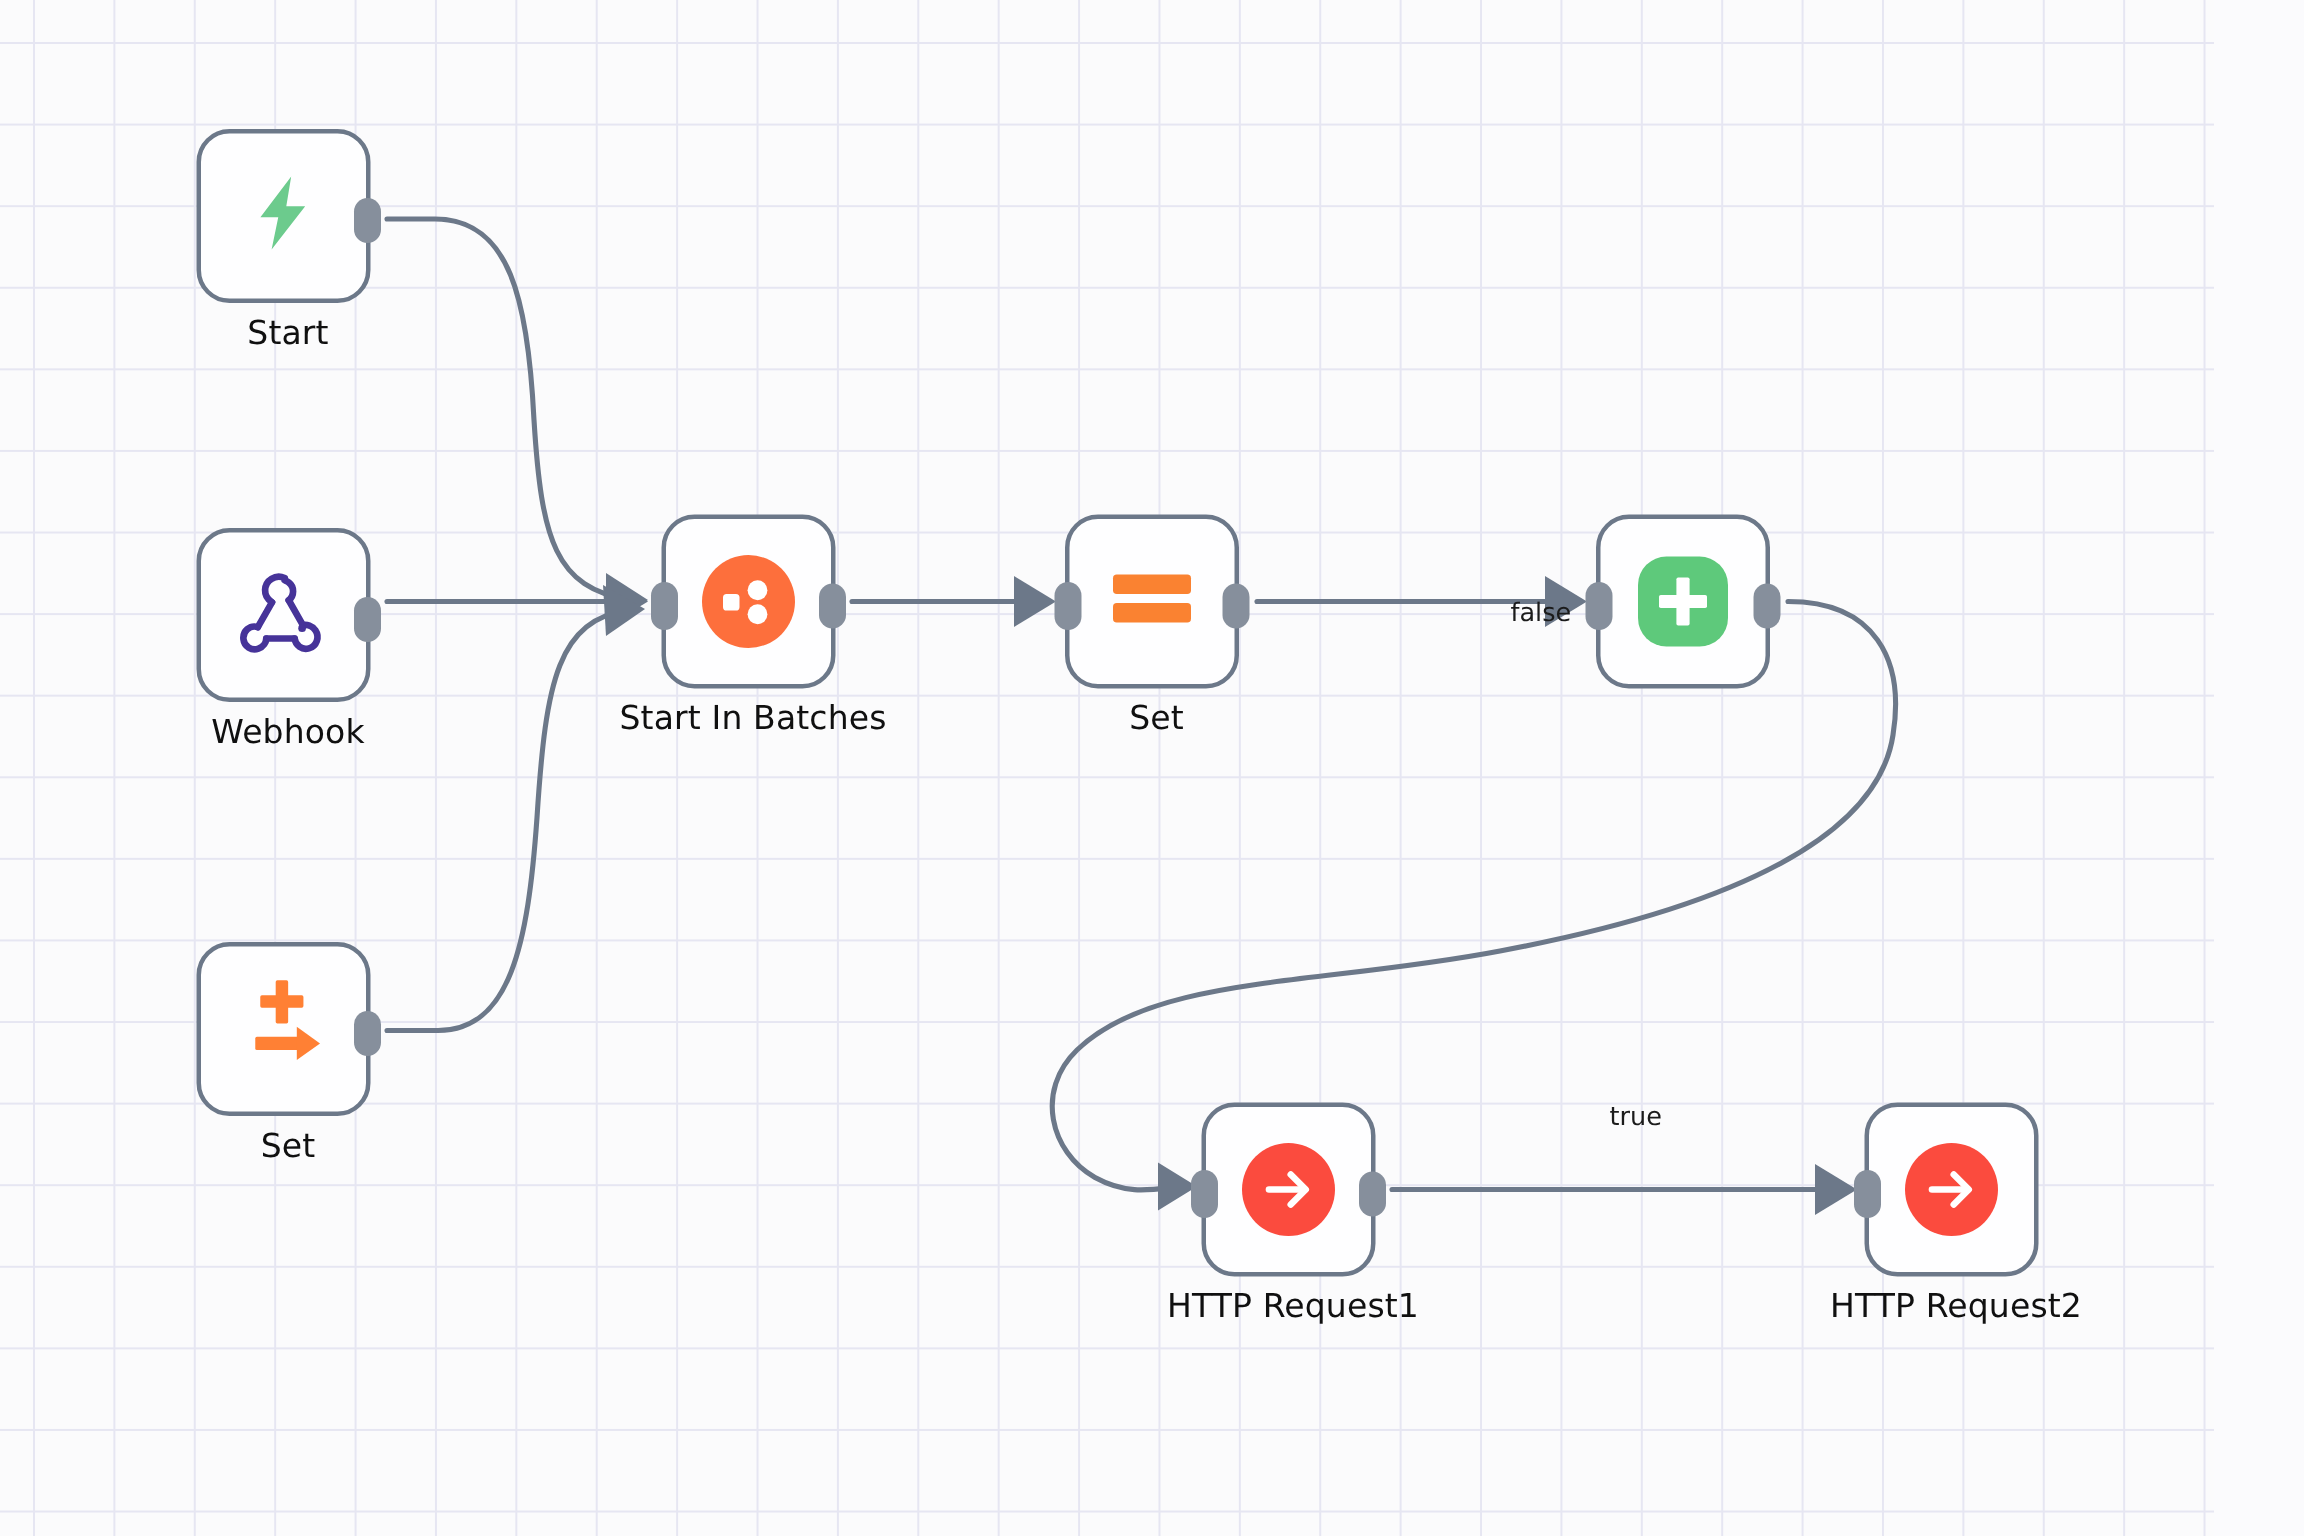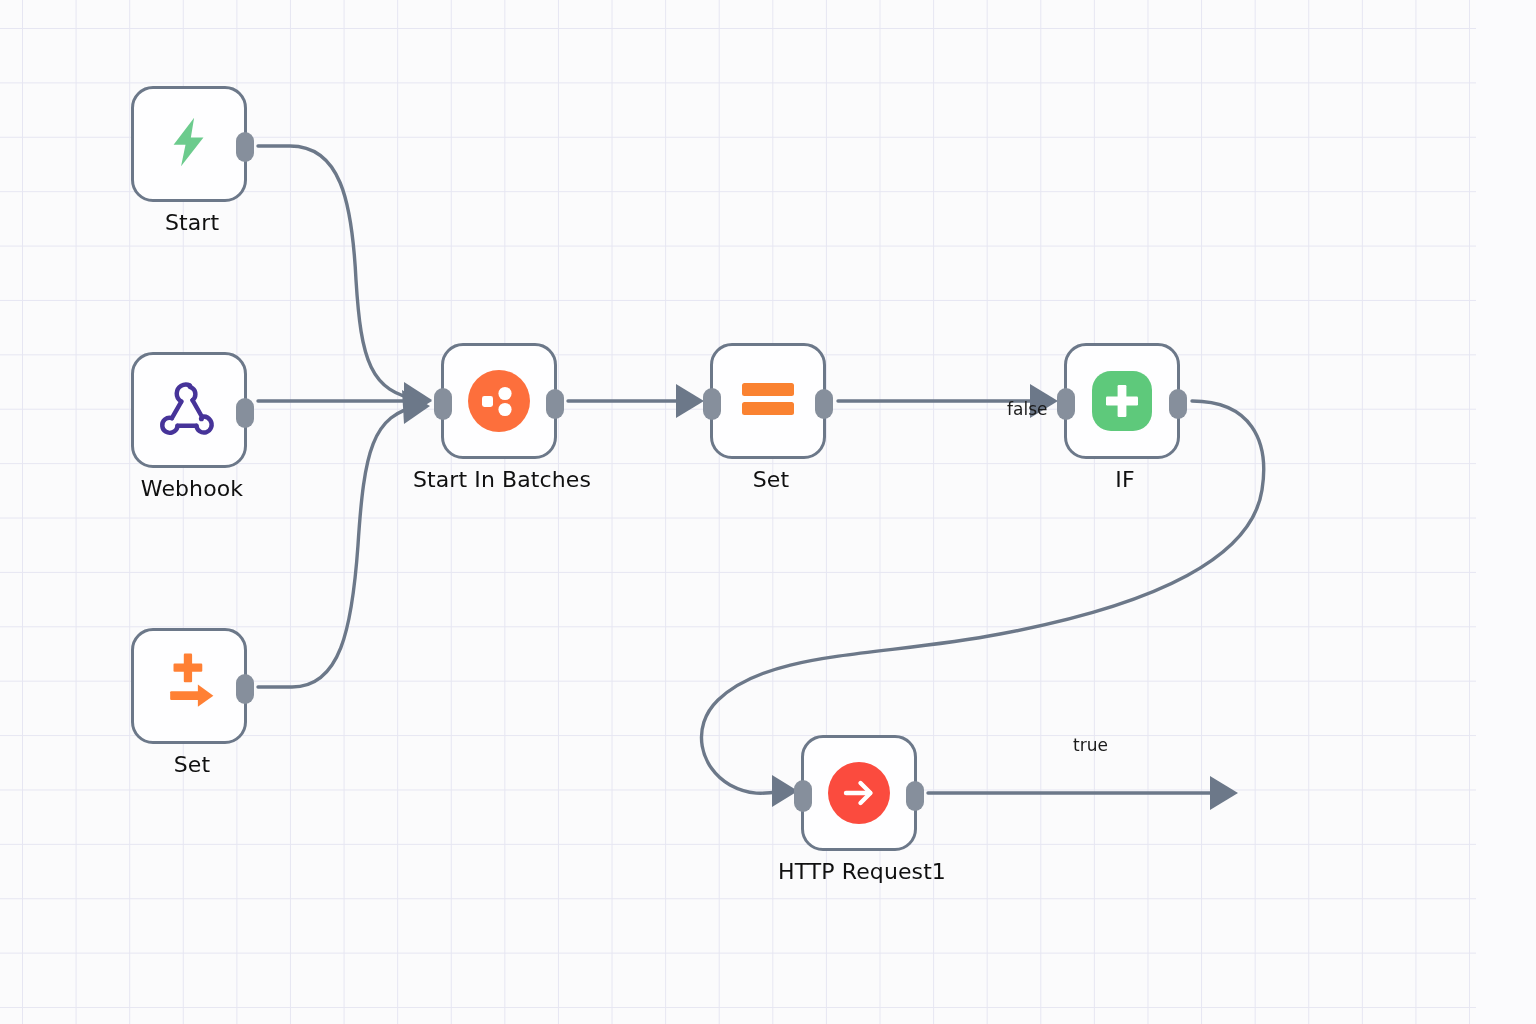--- a/index.html
+++ b/index.html
@@ -223,34 +223,45 @@
 
   <div class="node" style="left:1064px; top:343px;">
     <span class="badge-sq" style="background:#5ec97b;">
       <svg width="36" height="36" viewBox="0 0 36 36" aria-hidden="true">
         <rect x="2" y="13.6" width="32" height="8.8" rx="1.2" fill="#ffffff"></rect>
         <rect x="13.6" y="2" width="8.8" height="32" rx="1.2" fill="#ffffff"></rect>
       </svg>
     </span>
     <span class="ep ep-in"></span>
     <span class="ep ep-out"></span>
-    <span class="node-label">IF</span>
   </div>
 
   <div class="node" style="left:801px; top:735px;">
     <span class="badge" style="background:#fb4b3e;">
       <svg width="42" height="42" viewBox="0 0 42 42" aria-hidden="true">
         <g fill="none" stroke="#ffffff" stroke-width="4.4" stroke-linecap="round" stroke-linejoin="round">
           <path d="M8 21 H32"></path>
           <path d="M22.5 11 L32.5 21 L22.5 31"></path>
         </g>
       </svg>
     </span>
     <span class="ep ep-in"></span>
     <span class="ep ep-out"></span>
     <span class="node-label">HTTP Request1</span>
   </div>
 
+  <div class="node" style="left:1243px; top:735px;">
+    <span class="badge" style="background:#fb4b3e;">
+      <svg width="42" height="42" viewBox="0 0 42 42" aria-hidden="true">
+        <g fill="none" stroke="#ffffff" stroke-width="4.4" stroke-linecap="round" stroke-linejoin="round">
+          <path d="M8 21 H32"></path>
+          <path d="M22.5 11 L32.5 21 L22.5 31"></path>
+        </g>
+      </svg>
+    </span>
+    <span class="ep ep-in"></span>
+    <span class="node-label">HTTP Request2</span>
+  </div>
 
   <span class="branch-label" style="left:1007px; top:399px;">false</span>
   <span class="branch-label" style="left:1037px; top:735px;margin-left:36px;">true</span>
 
 </div>
 
 </body></html>

